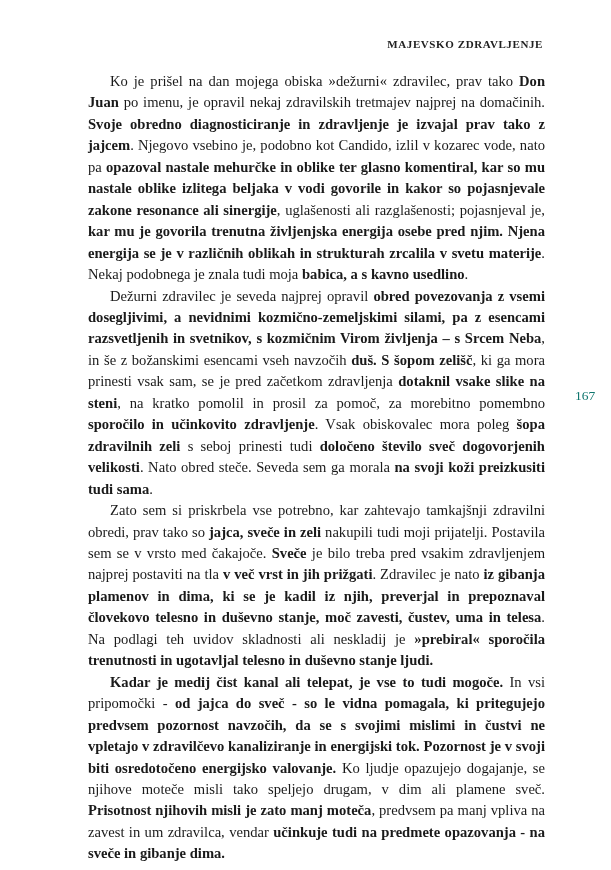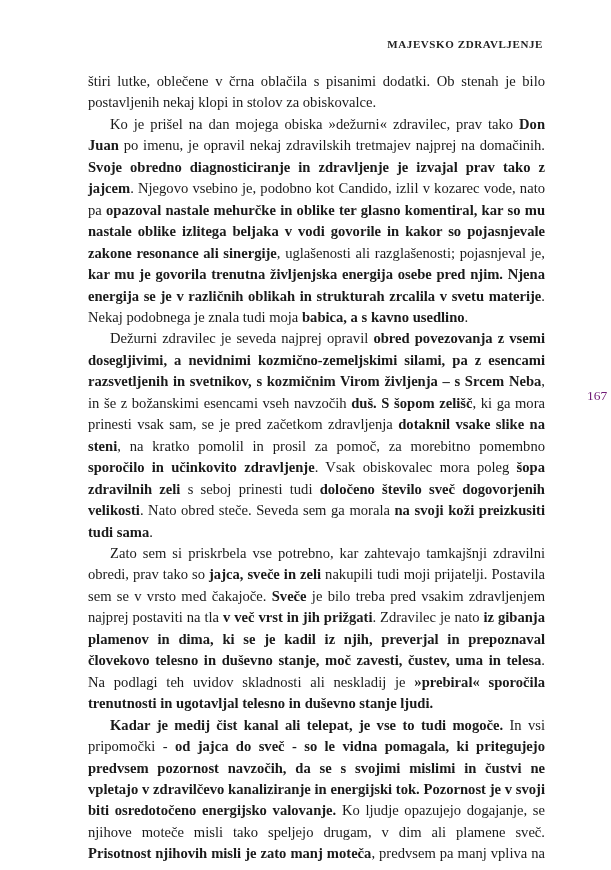--- a/index.html
+++ b/index.html
@@ -4,37 +4,36 @@
 <style>
   html, body { margin: 0; padding: 0; background: #ffffff; }
   body { width: 611px; height: 870px; position: relative; overflow: hidden; color: #1a1a1a; }
   .running-head {
     position: absolute; top: 38px; right: 68px;
     font-family: "Liberation Serif", serif; font-size: 11px; font-weight: bold;
     letter-spacing: 0.6px; text-transform: uppercase; color: #222;
   }
   .page-number {
     position: absolute; top: 388px; left: 575px;
-    font-family: "Liberation Serif", serif; font-size: 13.5px; color: #701a75; margin-left: 12px;
+    font-family: "Liberation Serif", serif; font-size: 13.5px; color: #0f766e;
   }
   .body-text {
     position: absolute; top: 71px; left: 88px; width: 457px;
     font-family: "Liberation Serif", serif; font-size: 14.6px; line-height: 21.45px;
     text-align: justify; hyphens: manual; color: #1a1a1a;
   }
   .body-text p { margin: 0; text-indent: 0; }
   .body-text p.indent { text-indent: 22px; }
   .body-text b { font-weight: bold; }
 </style>
 </head>
 <body>
 
 <div class="running-head">Majevsko zdravljenje</div>
 
 <div class="page-number">167</div>
 
 <div class="body-text">
-  <p><span>štiri lutke, oblečene v črna oblačila s pisanimi dodatki. Ob stenah je bilo postavlje­nih nekaj klopi in stolov za obiskovalce.</span></p>
   <p class="indent"><span>Ko je prišel na dan mojega obiska »dežurni« zdravilec, prav tako </span><b>Don Juan</b><span> po imenu, je opravil nekaj zdravilskih tretmajev najprej na domačinih. </span><b>Svoje obredno diagnosticiranje in zdravljenje je izvajal prav tako z jajcem</b><span>. Njegovo vsebino je, podobno kot Candido, izlil v kozarec vode, nato pa </span><b>opazoval nastale mehurčke in oblike ter glasno komentiral, kar so mu nastale oblike izlitega beljaka v vodi go­vorile in kakor so pojasnjevale zakone resonance ali sinergije</b><span>, uglašenosti ali raz­glašenosti; pojasnjeval je, </span><b>kar mu je govorila trenutna življenjska energija osebe pred njim. Njena energija se je v različnih oblikah in strukturah zrcalila v svetu materije</b><span>. Nekaj podobnega je znala tudi moja </span><b>babica, a s kavno usedlino</b><span>.</span></p>
   <p class="indent"><span>Dežurni zdravilec je seveda najprej opravil </span><b>obred povezovanja z vsemi do­segljivimi, a nevidnimi kozmično-zemeljskimi silami, pa z esencami razsve­tljenih in svetnikov, s kozmičnim Virom življenja – s Srcem Neba</b><span>, in še z bo­žanskimi esencami vseh navzočih </span><b>duš. S šopom zelišč</b><span>, ki ga mora prinesti vsak sam, se je pred začetkom zdravljenja </span><b>dotaknil vsake slike na steni</b><span>, na kratko pomolil in prosil za pomoč, za morebitno pomembno </span><b>sporočilo in učinkovito zdravljenje</b><span>. Vsak obiskovalec mora poleg </span><b>šopa zdravilnih zeli</b><span> s seboj prinesti tudi </span><b>določeno število sveč dogovorjenih velikosti</b><span>. Nato obred steče. Seveda sem ga morala </span><b>na svoji koži preizkusiti tudi sama</b><span>.</span></p>
   <p class="indent"><span>Zato sem si priskrbela vse potrebno, kar zahtevajo tamkajšnji zdravilni obre­di, prav tako so </span><b>jajca, sveče in zeli</b><span> nakupili tudi moji prijatelji. Postavila sem se v vrsto med čakajoče. </span><b>Sveče</b><span> je bilo treba pred vsakim zdravljenjem najprej postaviti na tla </span><b>v več vrst in jih prižgati</b><span>. Zdravilec je nato </span><b>iz gibanja plamenov in dima, ki se je kadil iz njih, preverjal in prepoznaval človekovo telesno in duševno stanje, moč zavesti, čustev, uma in telesa</b><span>. Na podlagi teh uvidov skladnosti ali neskladij je </span><b>»prebiral« sporočila trenutnosti in ugotavljal telesno in duševno stanje ljudi.</b></p>
   <p class="indent"><b>Kadar je medij čist kanal ali telepat, je vse to tudi mogoče.</b><span> In vsi pripo­močki - </span><b>od jajca do sveč - so le vidna pomagala, ki pritegujejo predvsem pozor­nost navzočih, da se s svojimi mislimi in čustvi ne vpletajo v zdravilčevo ka­naliziranje in energijski tok. Pozornost je v svoji biti osredotočeno energijsko valovanje.</b><span> Ko ljudje opazujejo dogajanje, se njihove moteče misli tako speljejo drugam, v dim ali plamene sveč. </span><b>Prisotnost njihovih misli je zato manj mote­ča</b><span>, predvsem pa manj vpliva na zavest in um zdravilca, vendar </span><b>učinkuje tudi na predmete opazovanja - na sveče in gibanje dima.</b></p>
 </div>
 
 </body></html>

